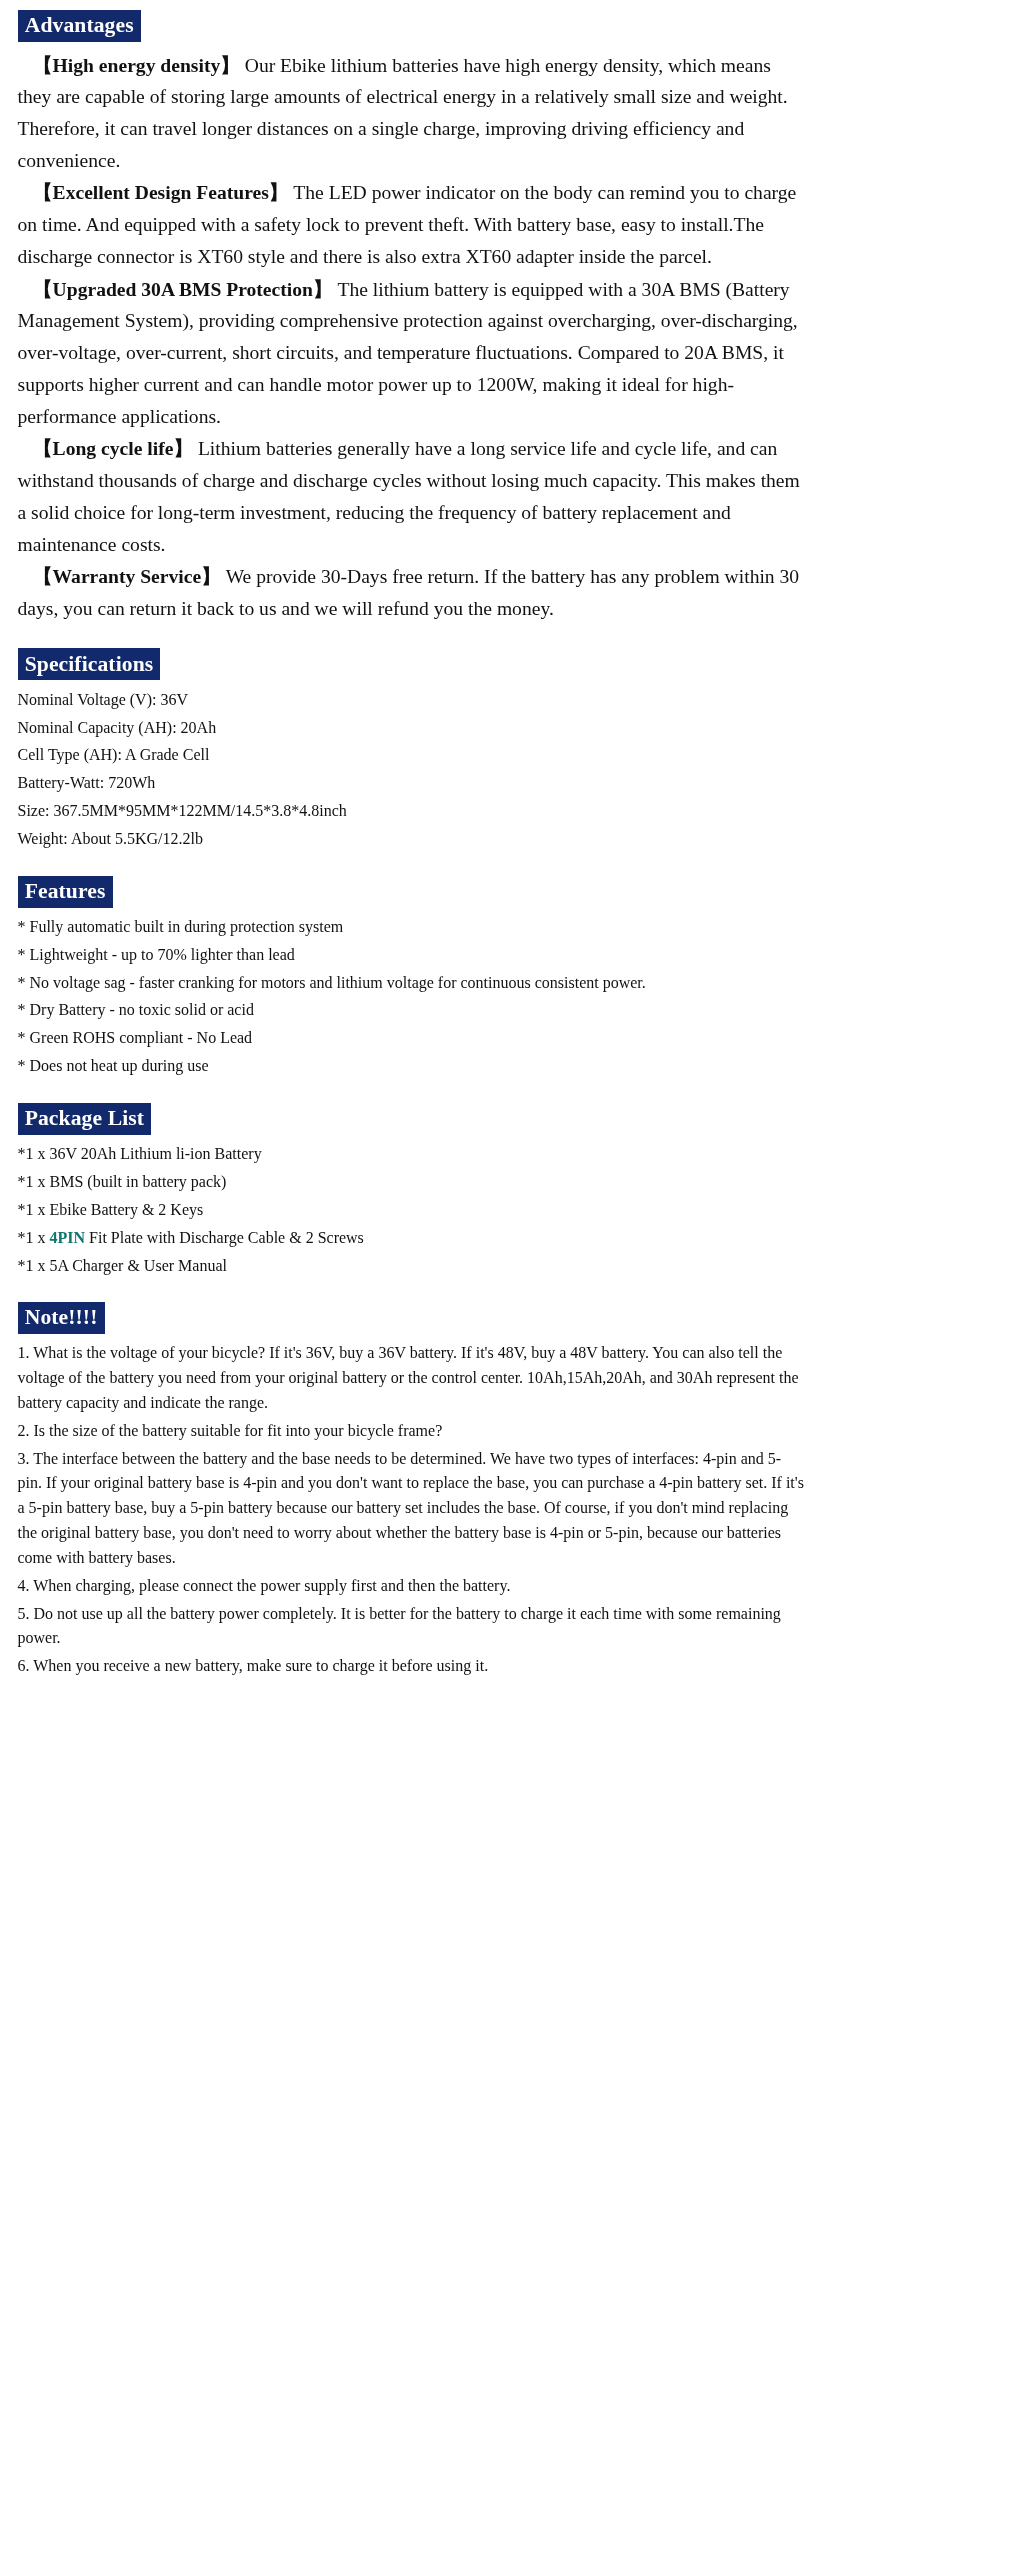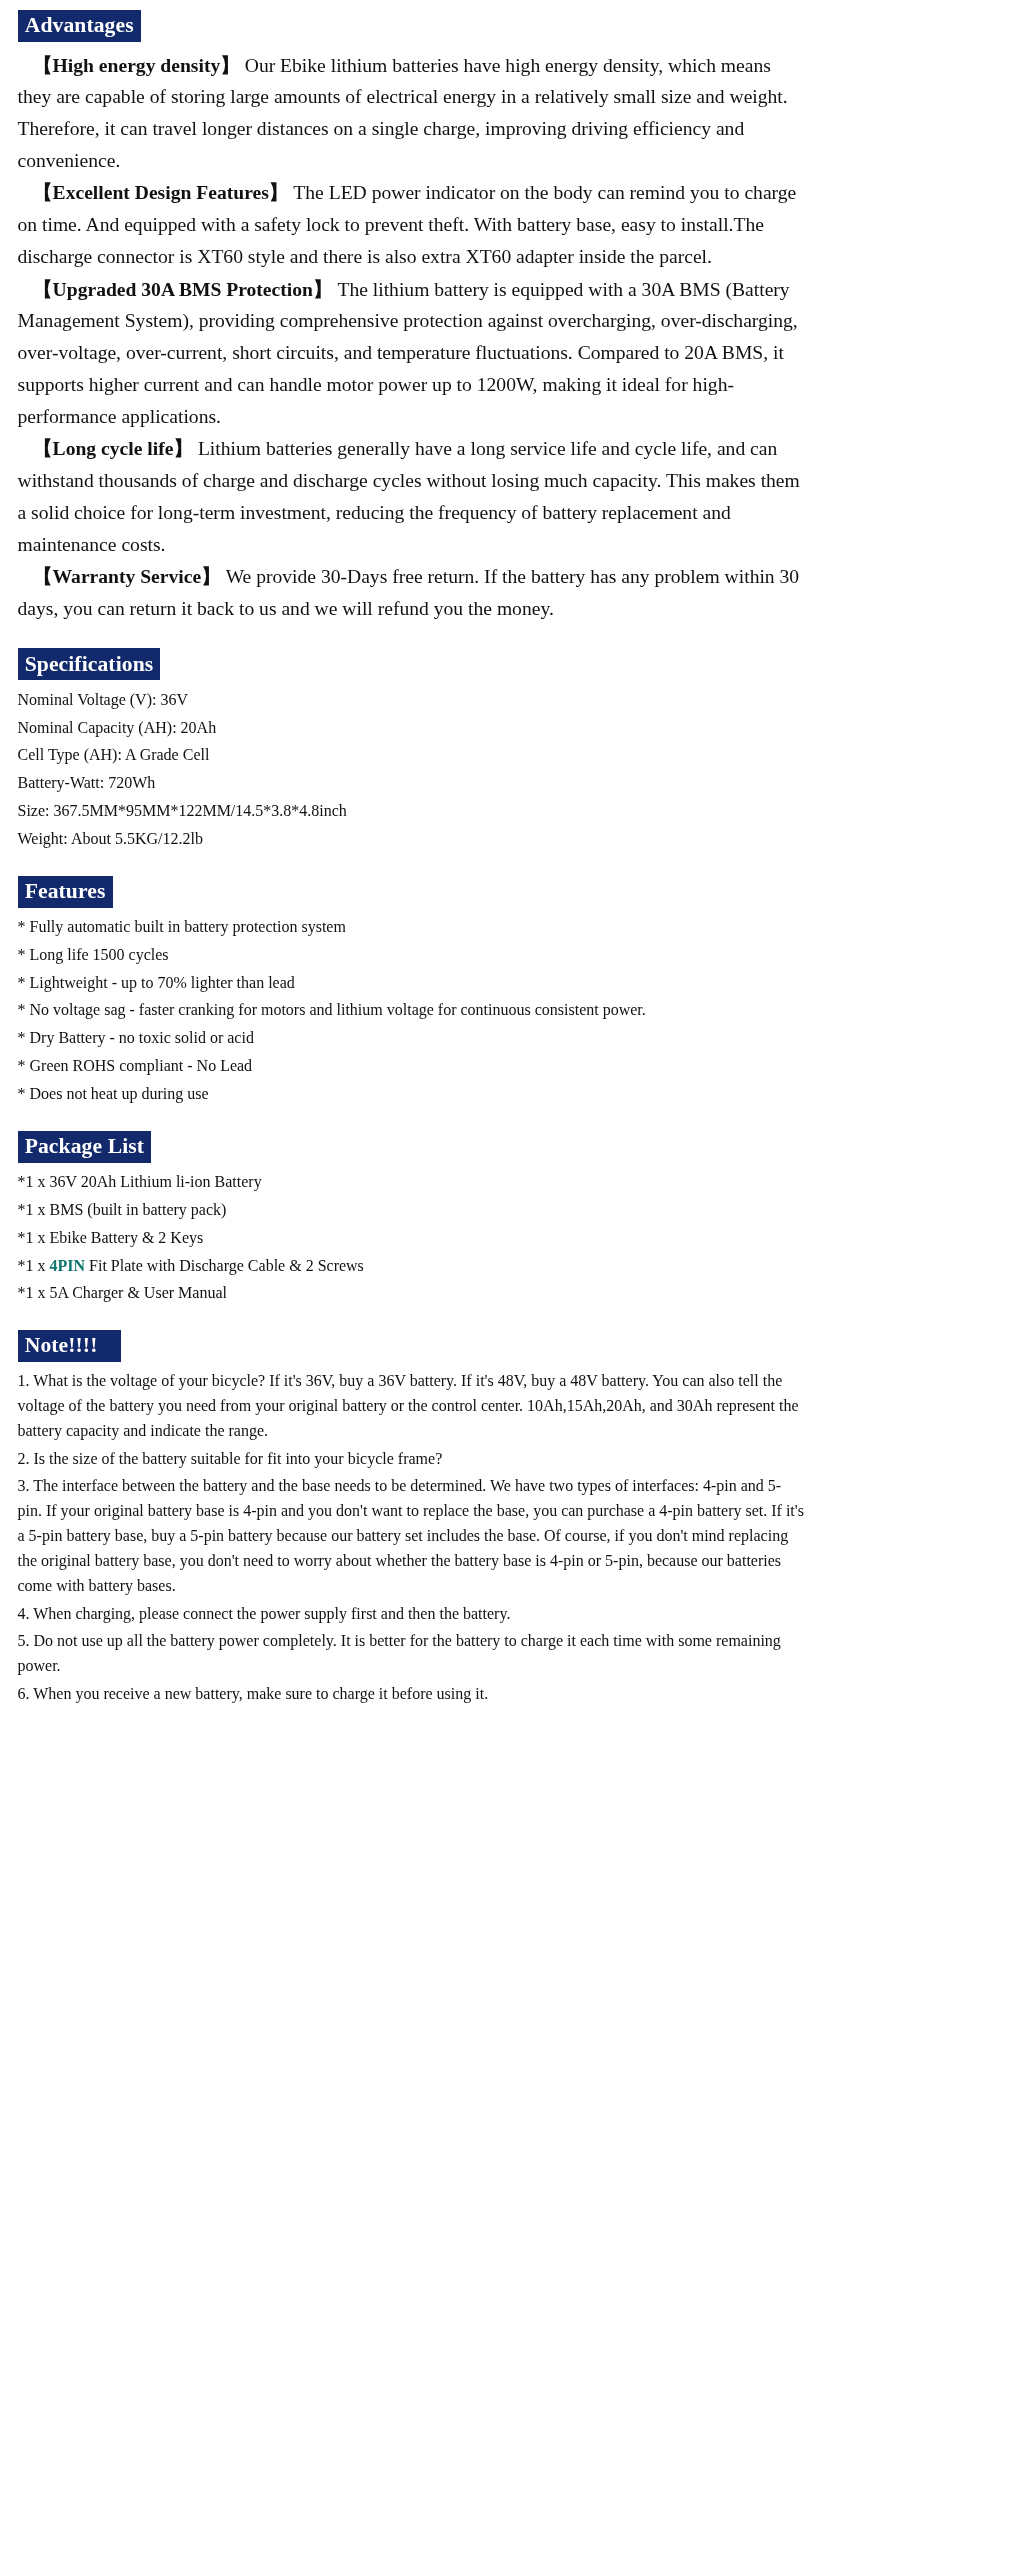--- a/index.html
+++ b/index.html
@@ -27,21 +27,21 @@
     color: #ffffff;
     font-family: "Liberation Serif", serif;
     font-weight: bold;
     font-size: 21.6px;
     line-height: 1.22;
     padding: 2.1px 7.2px 3.6px 7.2px;
     margin: 0 0 7.2px 0;
     letter-spacing: 0.1px;
   }
   .heading.note {
-    padding-right: 24px;
+    padding-right: 8px;
   }
   .body-text {
     font-size: 19.6px;
     line-height: 1.62;
     color: #111111;
   }
   .para {
     margin: 0 0 1px 0;
     text-indent: 0;
   }
@@ -98,22 +98,21 @@
     </div>
   </div>
 
   <div class="gap-md"></div>
 
   <div class="section">
     <div class="heading-wrap">
       <div class="heading">Features</div>
     </div>
     <div class="body-text">
-      <p class="feature-line">* Fully automatic built in battery protection system</p>
-      <p class="feature-line">* Long life 1500 cycles</p>
+      <p class="feature-line">* Fully automatic built in during protection system</p>
       <p class="feature-line">* Lightweight - up to 70% lighter than lead</p>
       <p class="feature-line">* No voltage sag - faster cranking for motors and lithium voltage for continuous consistent power.</p>
       <p class="feature-line">* Dry Battery - no toxic solid or acid</p>
       <p class="feature-line">* Green ROHS compliant - No Lead</p>
       <p class="feature-line">* Does not heat up during use</p>
     </div>
   </div>
 
   <div class="gap-md"></div>
 

